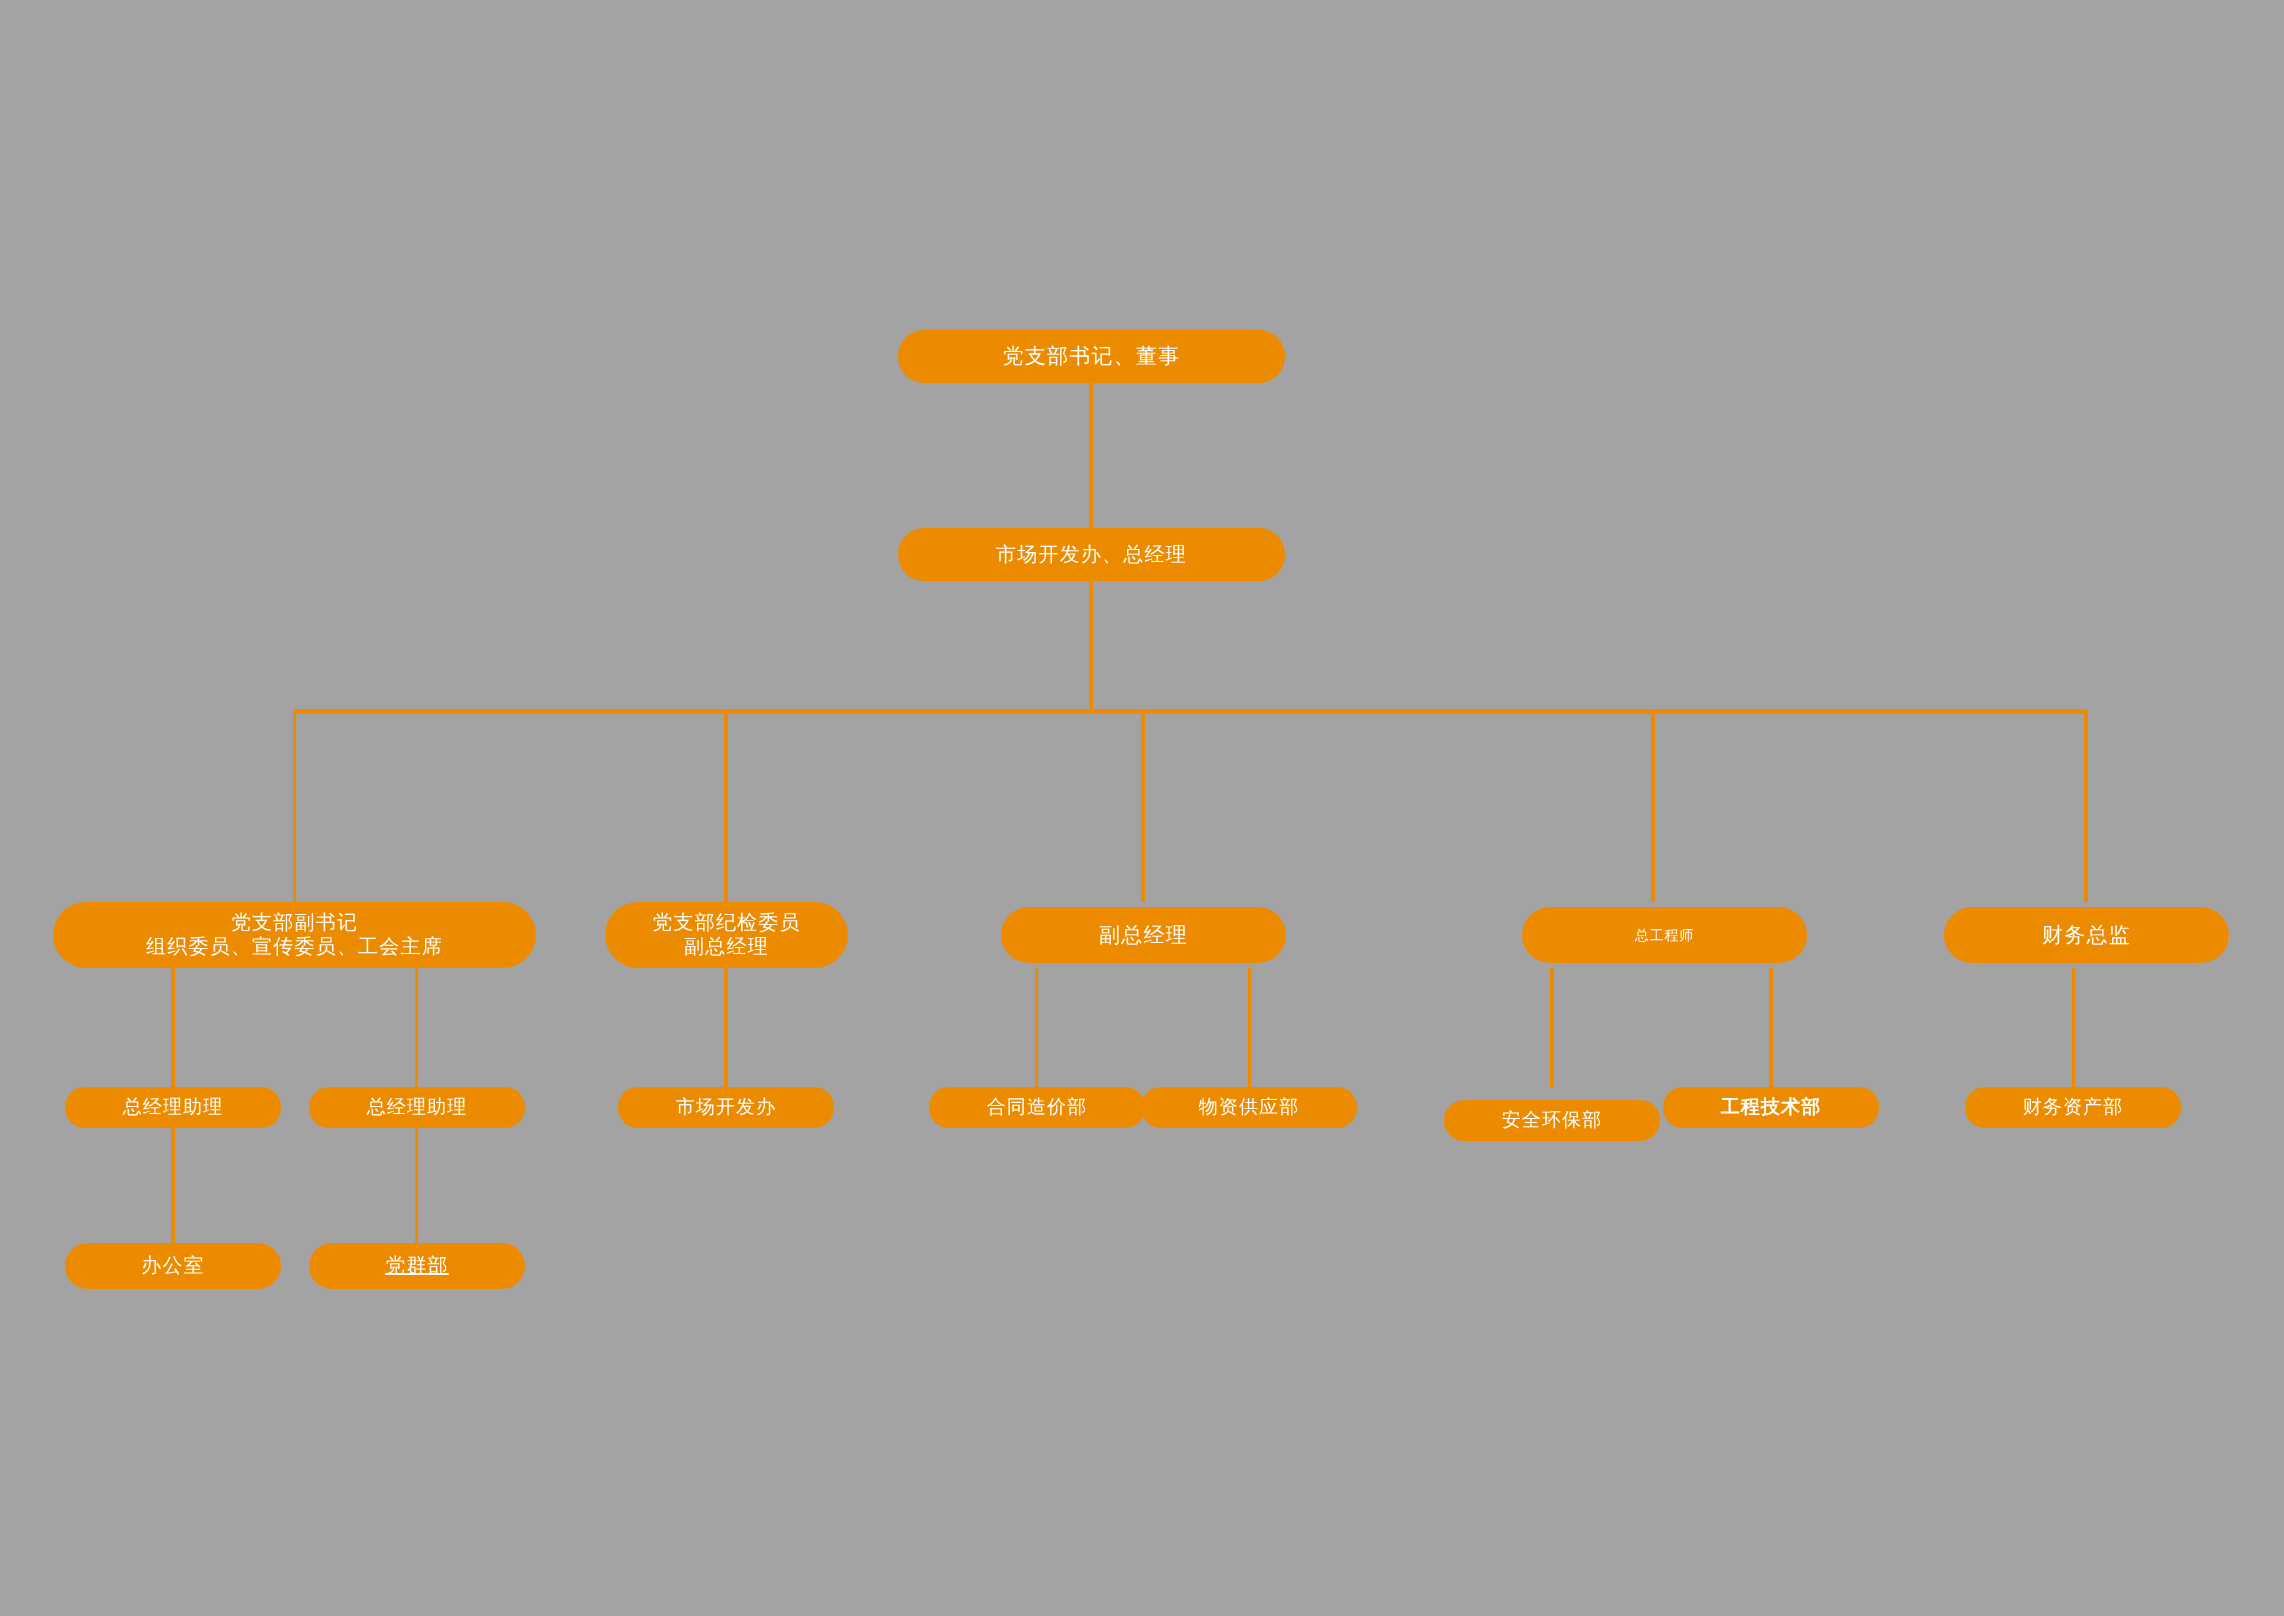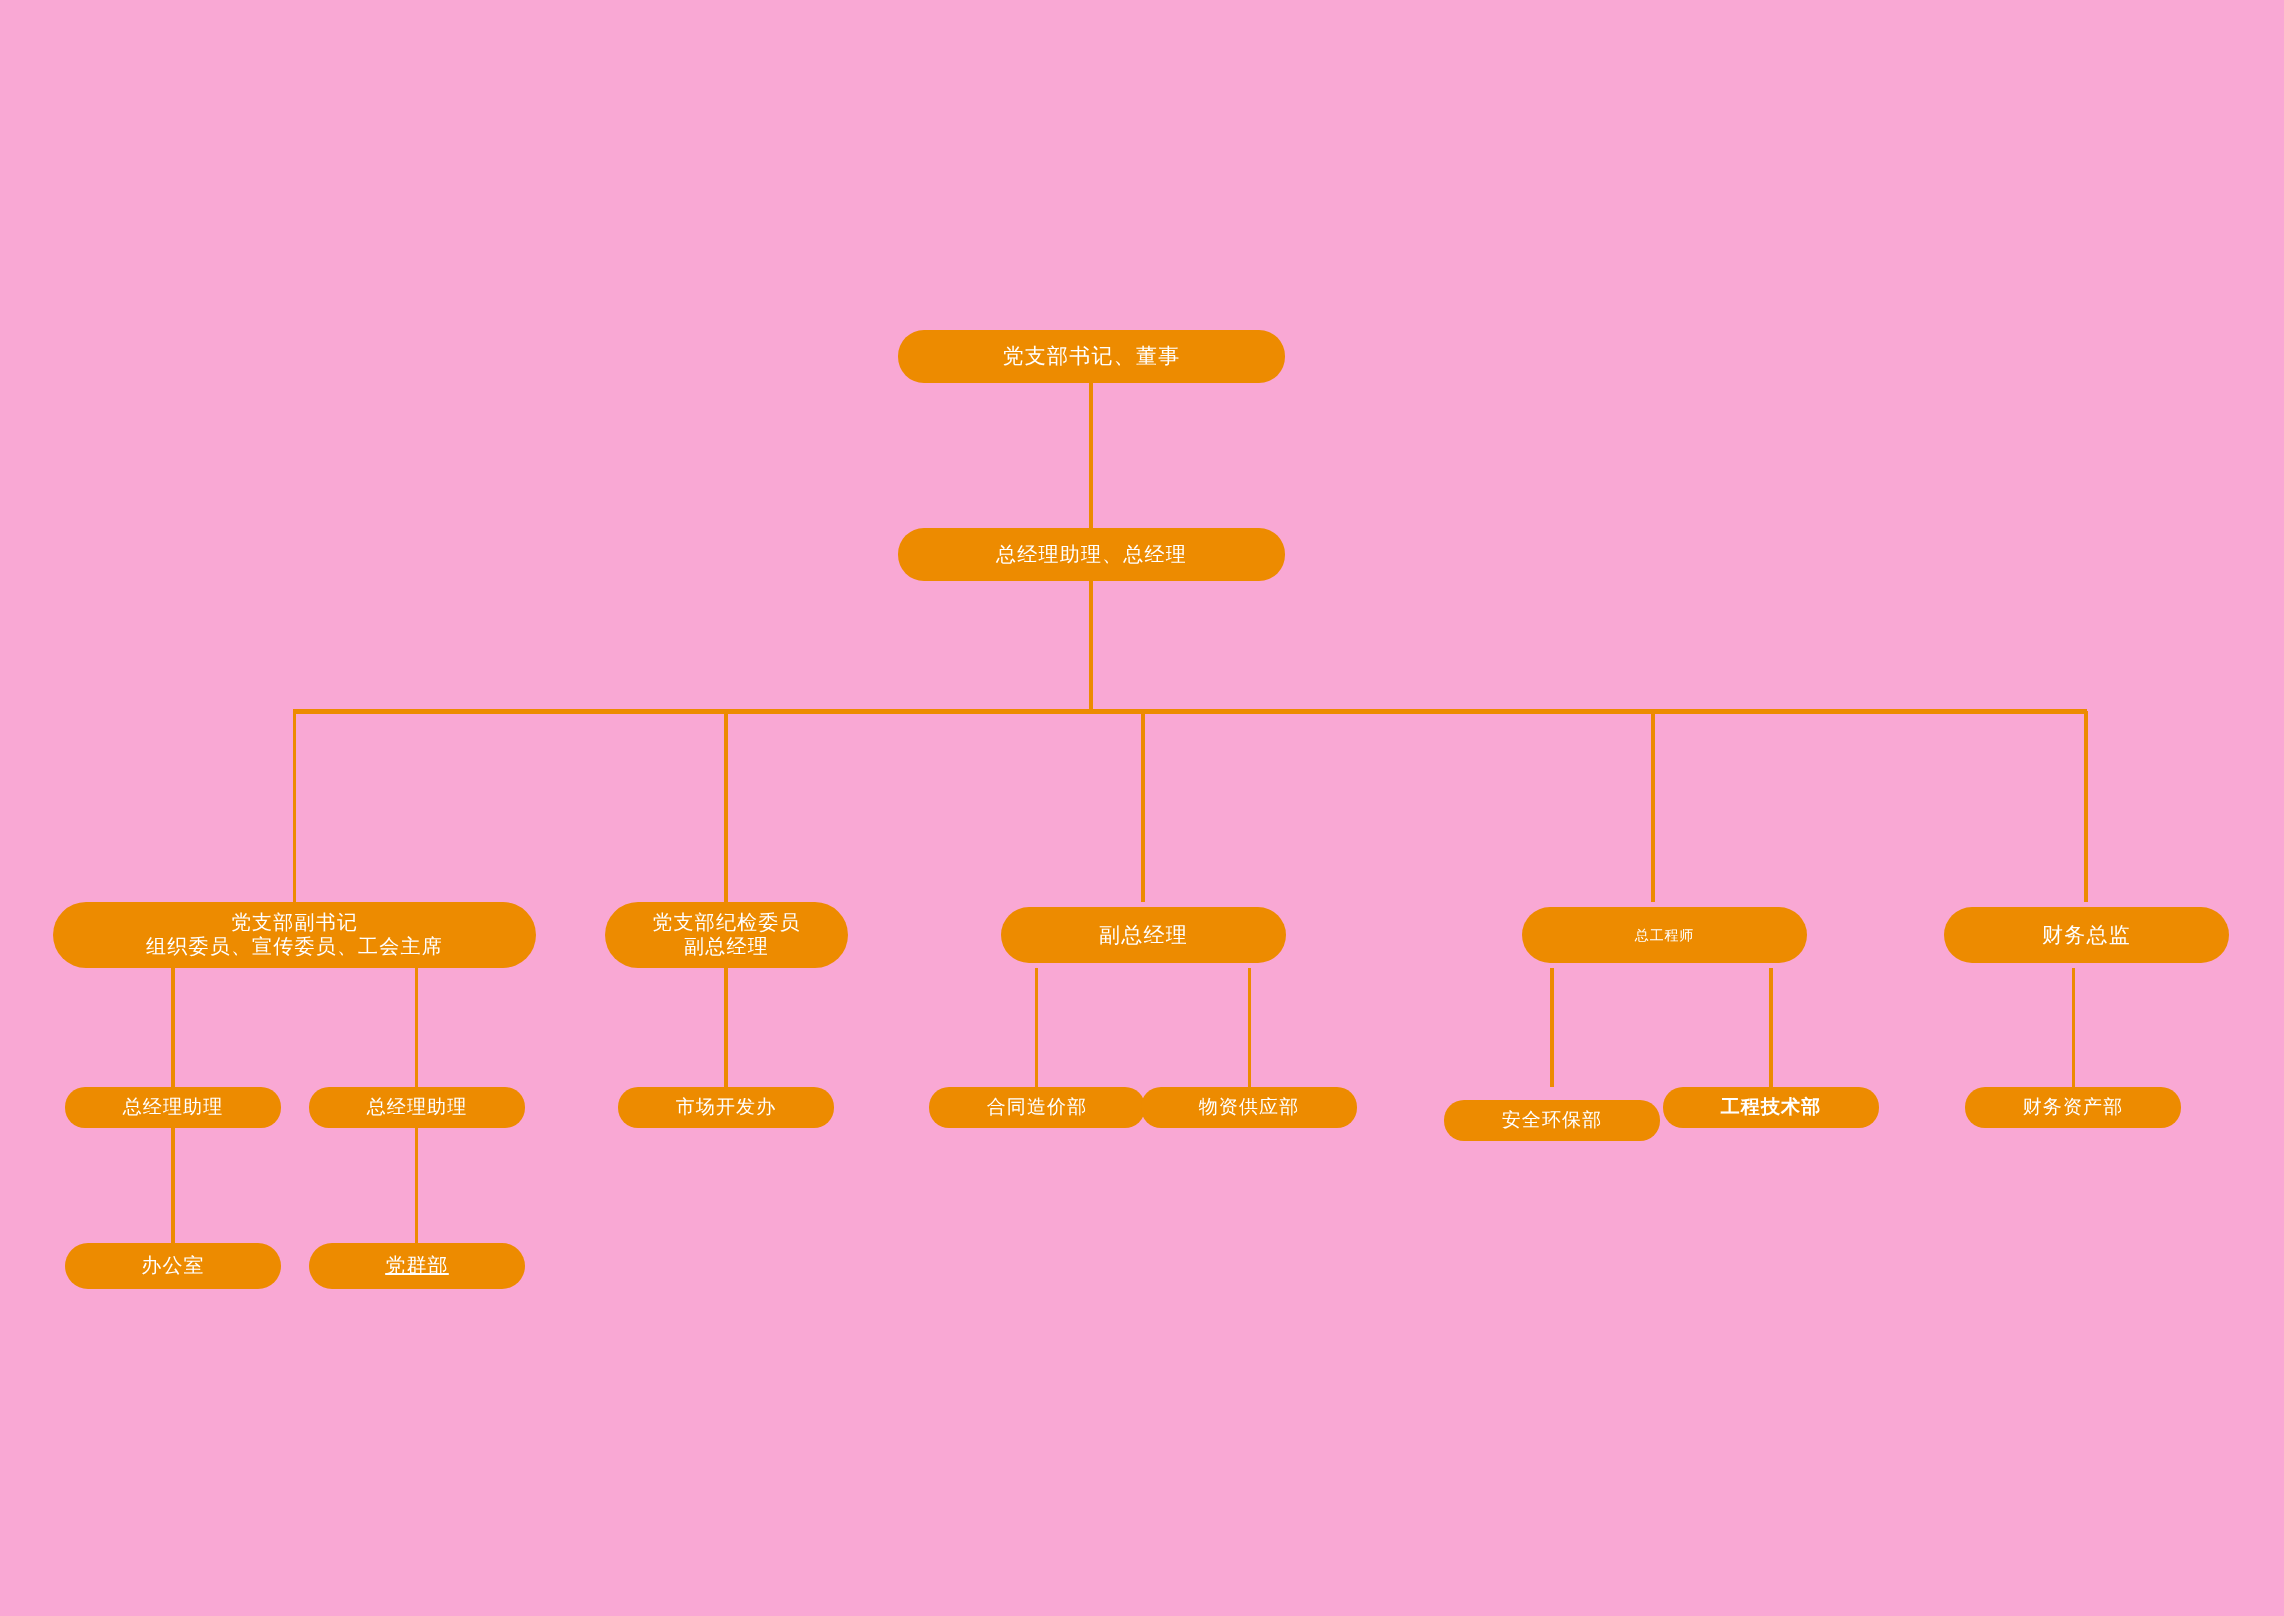--- a/index.html
+++ b/index.html
@@ -7,21 +7,21 @@
     padding: 0;
     background: #ffffff;
   }
   body {
     font-family: "Liberation Sans", "DejaVu Sans", sans-serif;
   }
   #org-chart-root {
     position: relative;
     width: 2284px;
     height: 1616px;
-    background: #f9a8d4;
+    background: #a3a3a3;
     overflow: hidden;
   }
   #org-svg {
     position: absolute;
     top: 0;
     left: 0;
     width: 2284px;
     height: 1616px;
     display: block;
   }
@@ -84,21 +84,21 @@
 
       <line x1="4086" y1="1908" x2="4086" y2="2143"></line>
     </g>
   </svg>
 
   <div class="node-box" style="left:898px; top:330px; width:387px; height:53px; border-radius:26px; font-size:21px;">
     <span class="node-line">党支部书记、董事</span>
   </div>
 
   <div class="node-box" style="left:898px; top:528px; width:387px; height:53px; border-radius:26px; font-size:20px;">
-    <span class="node-line">总经理助理、总经理</span>
+    <span class="node-line">市场开发办、总经理</span>
   </div>
 
   <div class="node-box" style="left:53px; top:902px; width:483px; height:66px; border-radius:33px; font-size:20px;">
     <span class="node-line">党支部副书记</span>
     <span class="node-line">组织委员、宣传委员、工会主席</span>
   </div>
 
   <div class="node-box" style="left:605px; top:902px; width:243px; height:66px; border-radius:33px; font-size:20px;">
     <span class="node-line">党支部纪检委员</span>
     <span class="node-line">副总经理</span>

